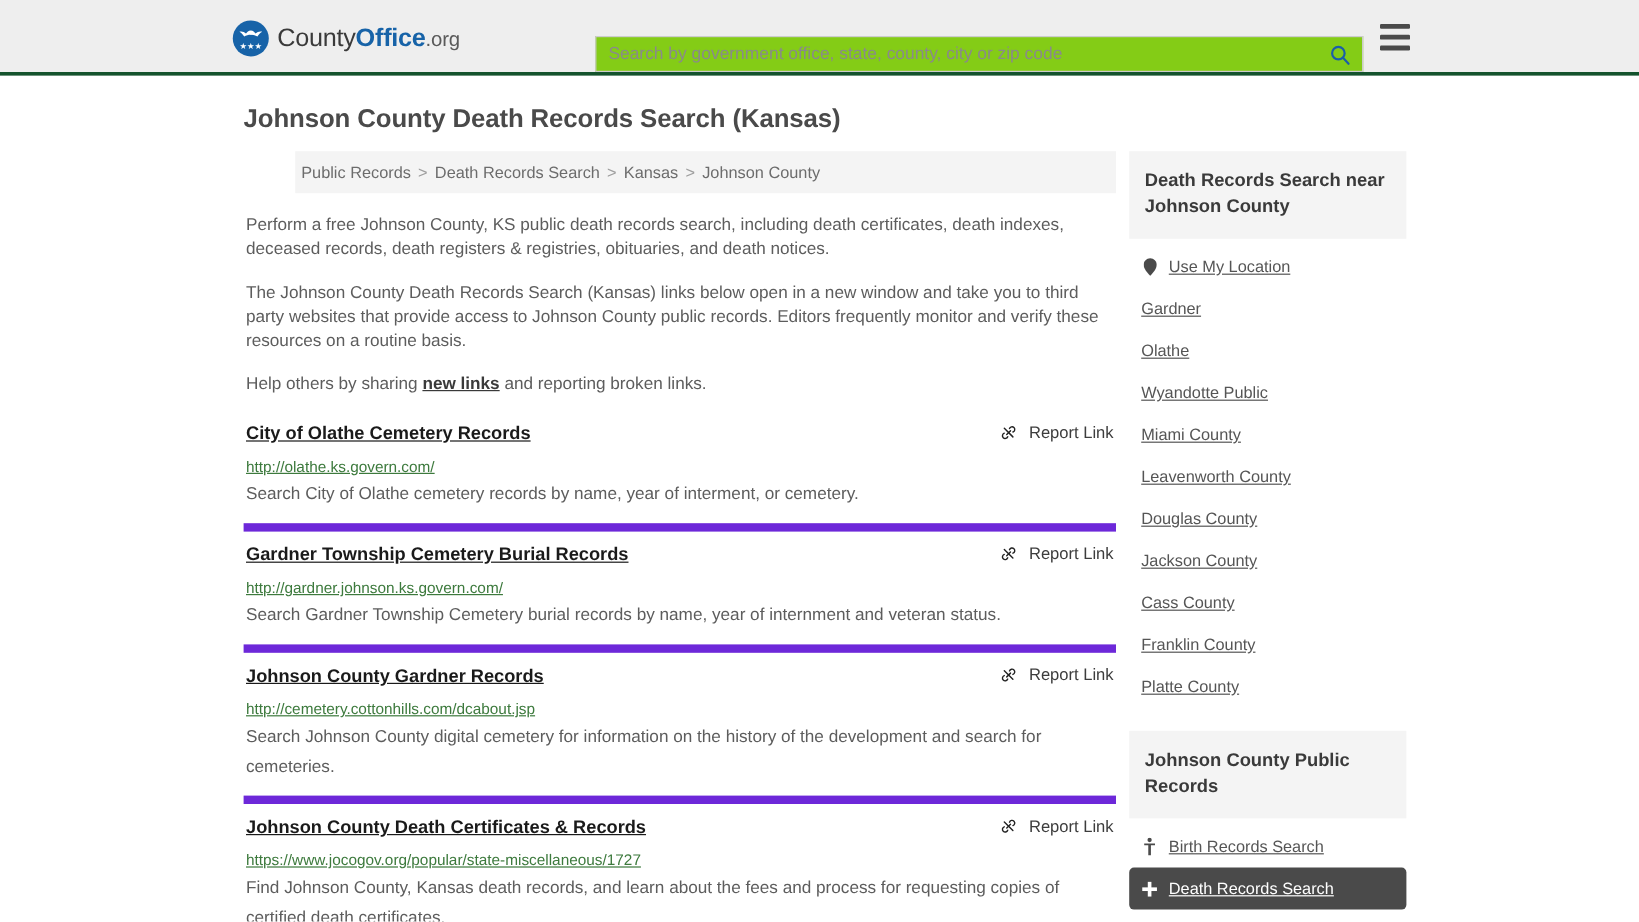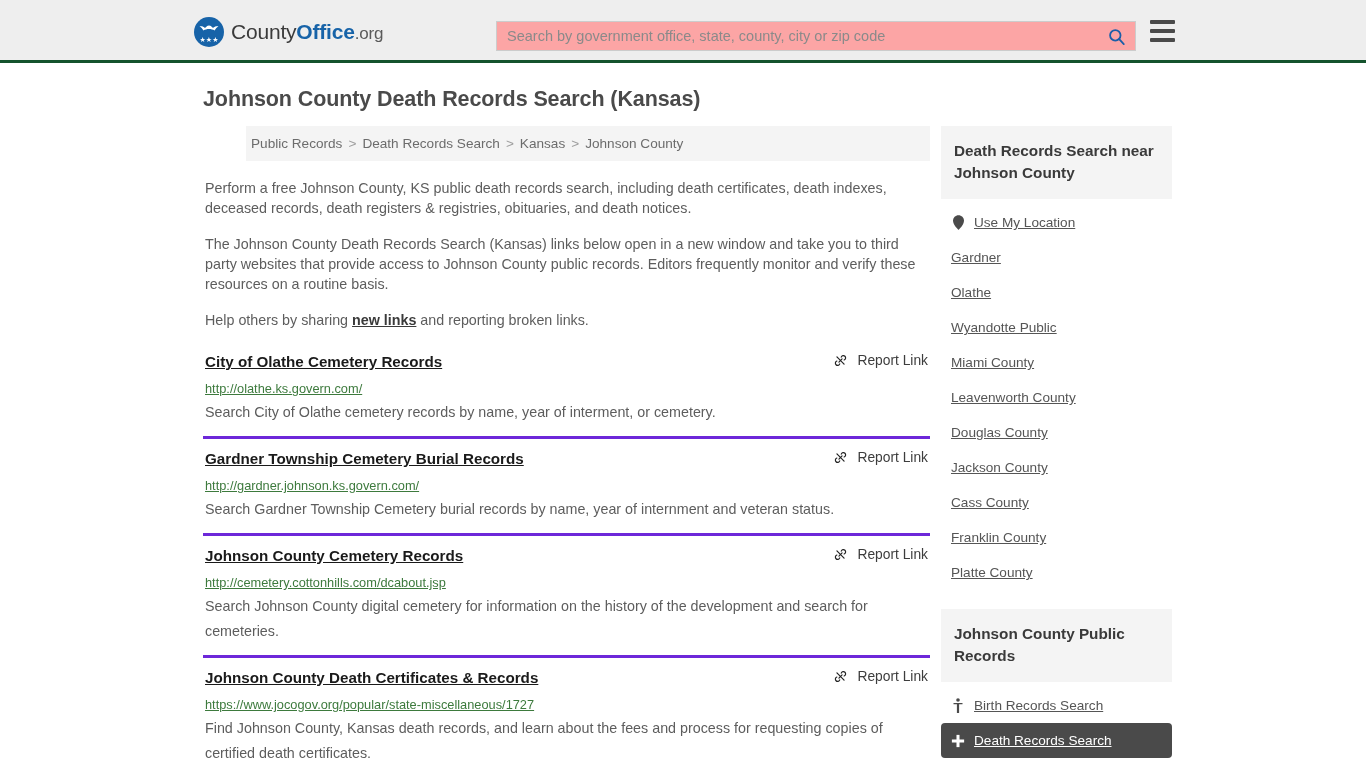--- a/index.html
+++ b/index.html
@@ -42,23 +42,23 @@
     text-align: center;
     color: #fff; font-size: 7px; letter-spacing: 0px;
     line-height: 7px;
   }
   .brand-text { font-size: 21px; color: #333333; letter-spacing: -0.2px; white-space: nowrap; }
   .brand-text .b1 { color: #3a3a3a; }
   .brand-text .b2 { color: #1763a8; font-weight: bold; }
   .brand-text .b3 { color: #5a5a5a; font-size: 17px; }
 
   .search-wrap {
-    position: absolute; left: 496px; top: 21px;
+    position: absolute; left: 496px; top: 30px;
     width: 640px; height: 30px;
-    background: #fca5a5;
+    background: #84cc16;
     border: 1px solid #cccccc;
     display: flex; align-items: center;
   }
   .search-input {
     flex: 1 1 auto;
     border: 0; outline: 0;
     height: 28px;
     padding: 0 10px;
     font-size: 14.5px;
     color: #333;
@@ -122,21 +122,21 @@
     line-height: 20px;
     color: #5d5d5d;
     margin-top: 16px;
   }
   .intro p:first-child { margin-top: 17px; }
   .intro a { color: #3a3a3a; text-decoration: underline; font-weight: bold; }
 
   
   .results { margin-top: 16px; }
   .result {
-    border-top: 3px solid #6d28d9;
+    border-top: 7px solid #6d28d9;
     padding: 10px 2px 11px 2px;
     position: relative;
   }
   .result:first-child { border-top: 0; padding-top: 6px; }
   .result-head { display: flex; align-items: flex-start; justify-content: space-between; gap: 24px; }
   .result-title {
     font-size: 15.2px;
     font-weight: bold;
     color: #1a1a1a;
     text-decoration: underline;
@@ -294,21 +294,21 @@
               </span>
               <span>Report Link</span>
             </a>
           </div>
           <a class="result-url" href="#">http://gardner.johnson.ks.govern.com/</a>
           <div class="result-desc">Search Gardner Township Cemetery burial records by name, year of internment and veteran status.</div>
         </div>
 
         <div class="result">
           <div class="result-head">
-            <a class="result-title" href="#">Johnson County Cemetery Records</a>
+            <a class="result-title" href="#">Johnson County Gardner Records</a>
             <a class="report-link" href="#">
               <span class="unlink">
                 <svg width="15" height="15" viewBox="0 0 24 24" fill="none" stroke="#222" stroke-width="1.9" stroke-linecap="round">
                   <path d="M9.5 14.5 L14.5 9.5"></path>
                   <path d="M13.2 6.6 a3.6 3.6 0 1 1 4.6 4.6"></path>
                   <path d="M10.8 17.4 a3.6 3.6 0 1 1 -4.6 -4.6"></path>
                   <path d="M6.3 6.3 L17.7 17.7"></path>
                 </svg>
               </span>
               <span>Report Link</span>

